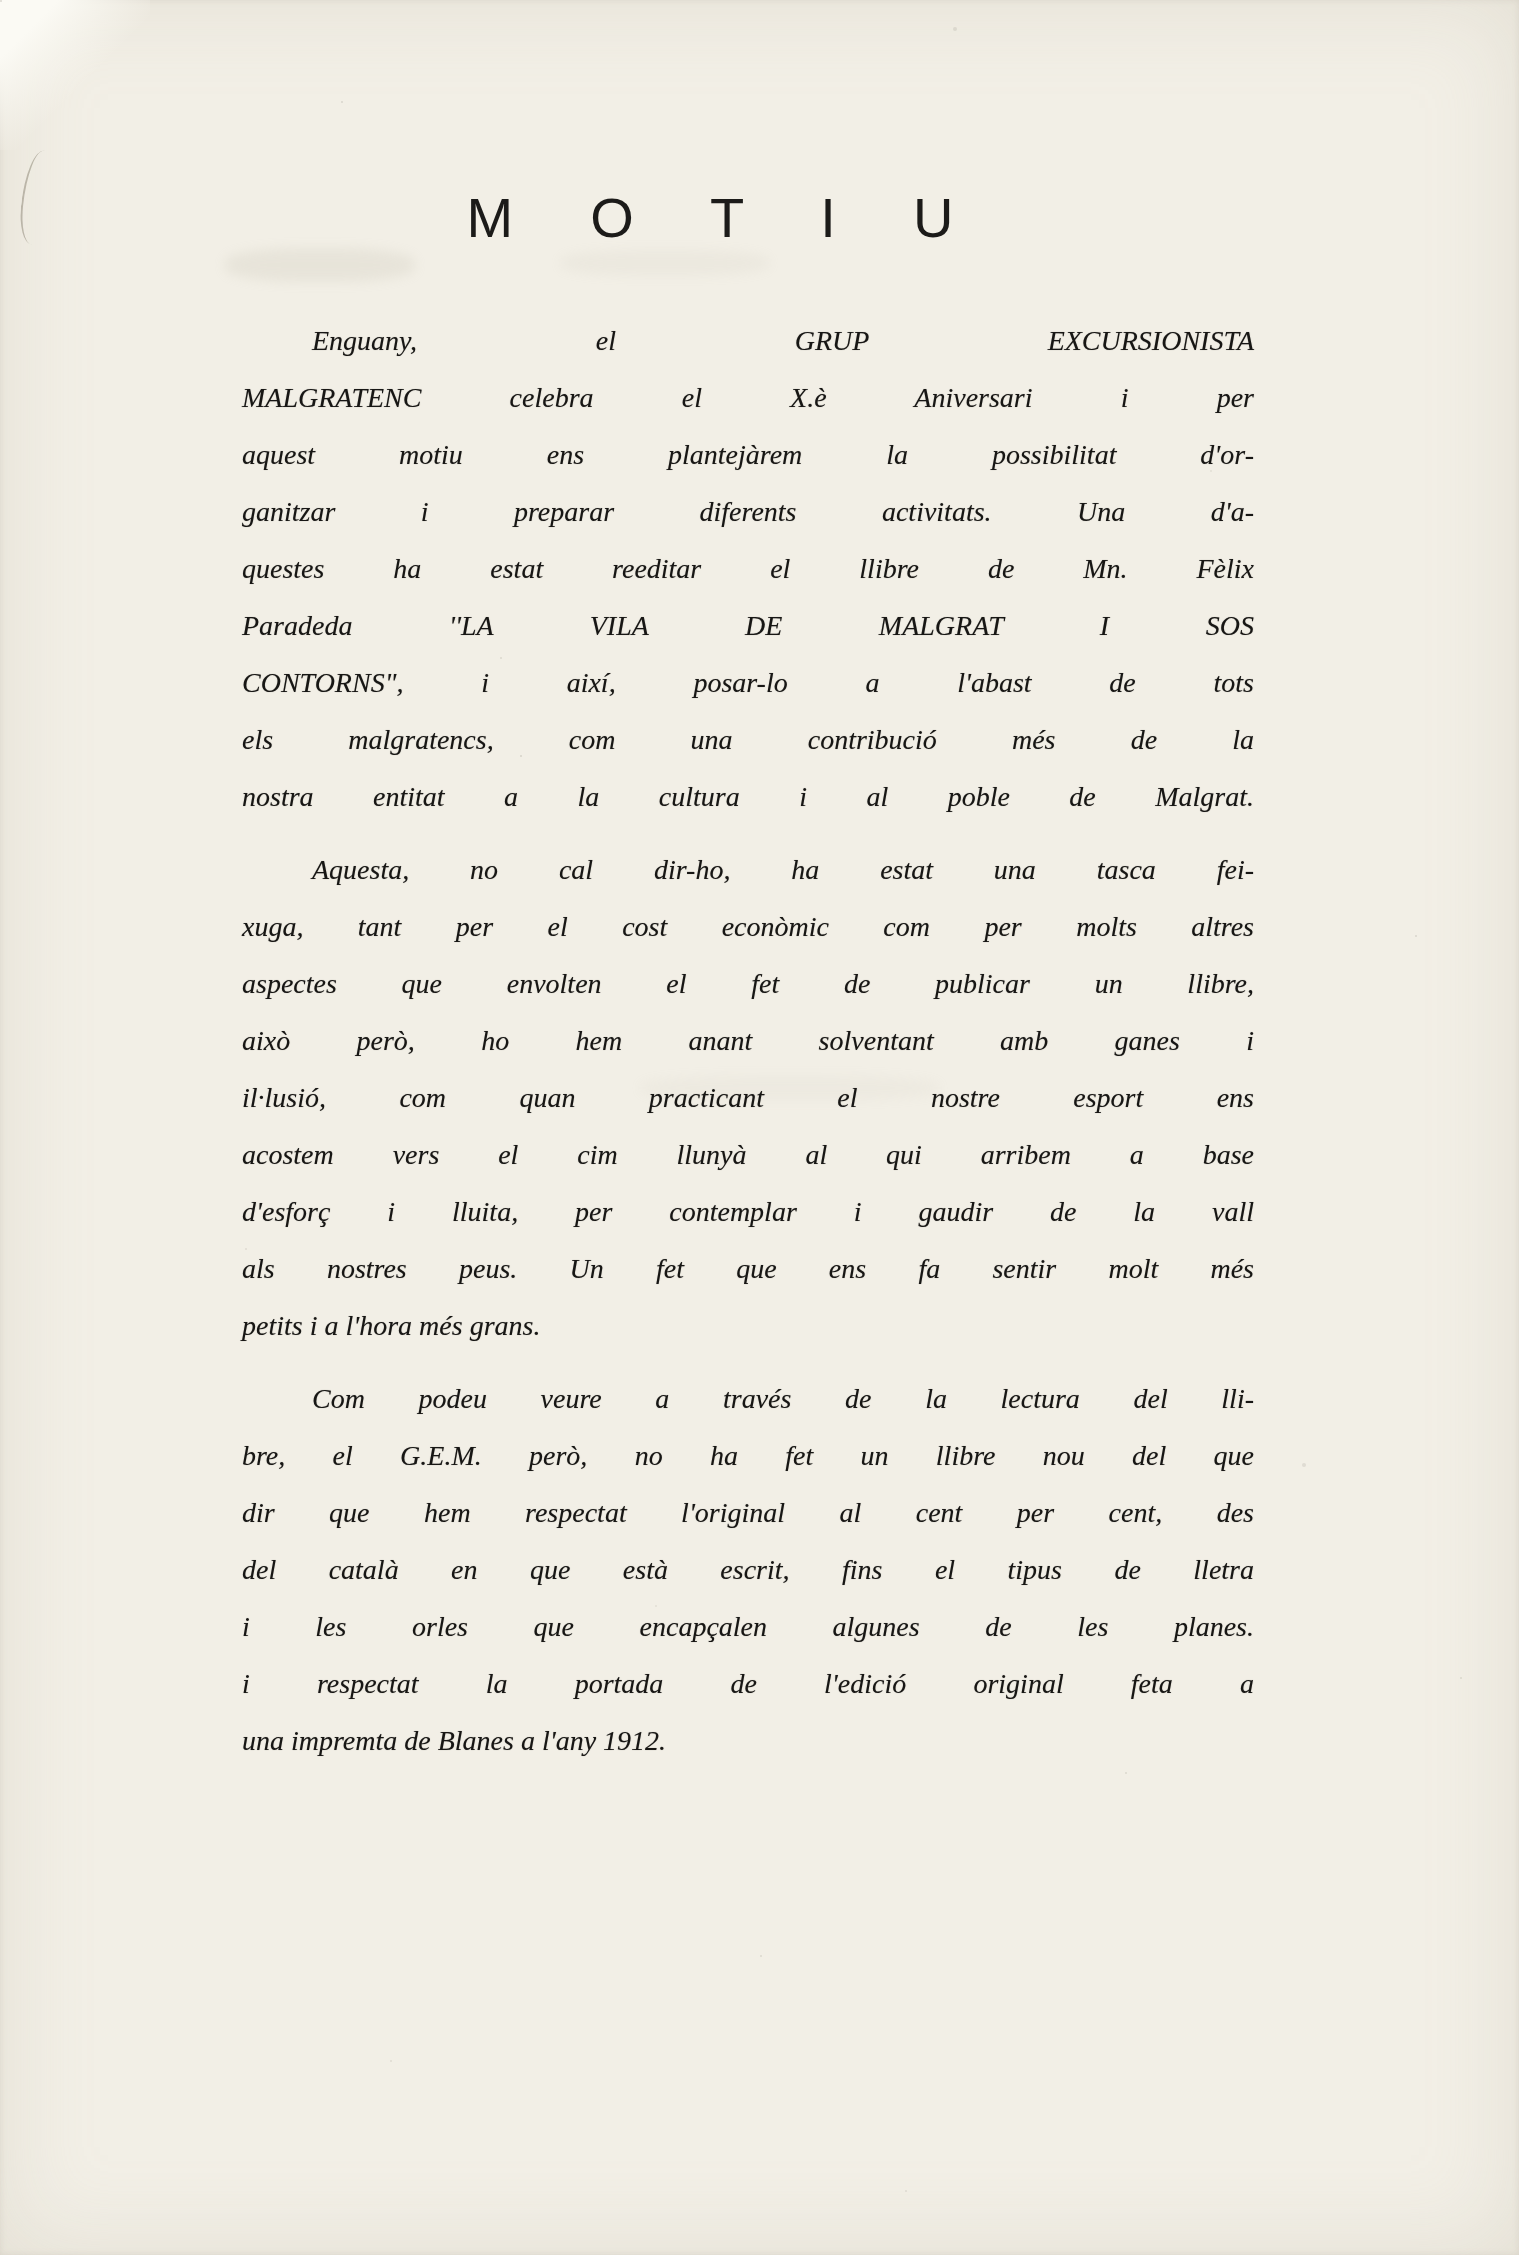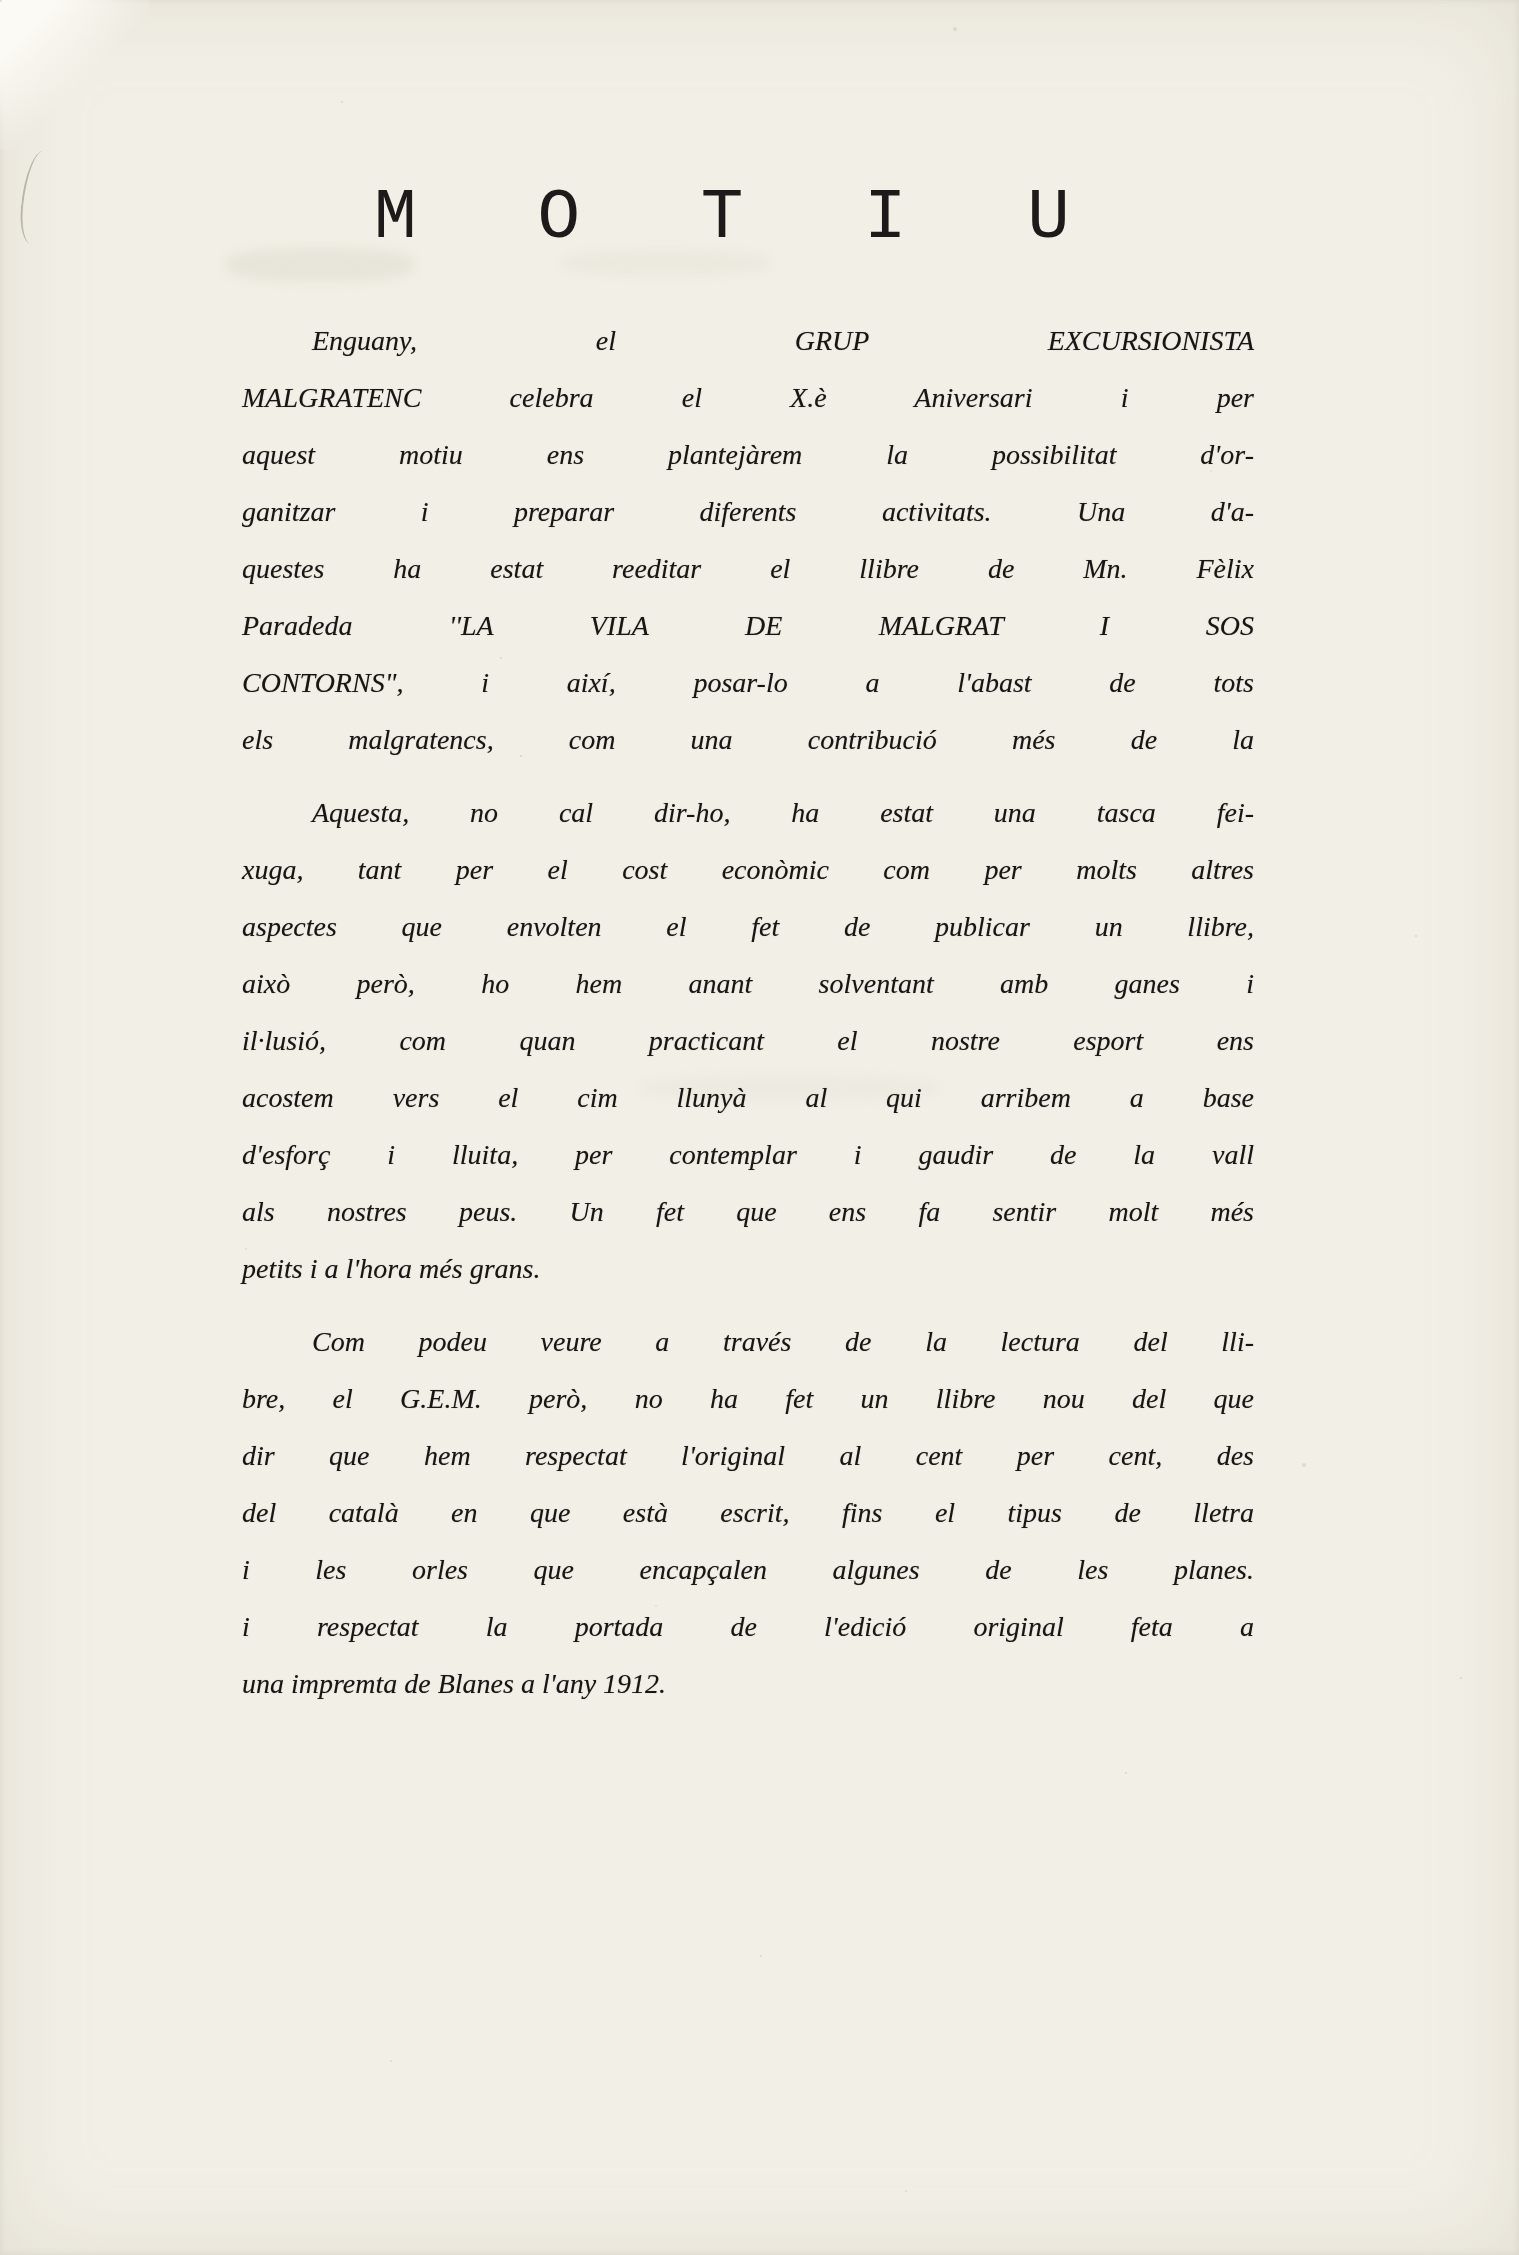--- a/index.html
+++ b/index.html
@@ -46,25 +46,25 @@
       760px 1955px 0 0 rgba(90,85,70,.14),
       390px 2060px 0 0 rgba(90,85,70,.12),
       1125px 1772px 0 0 rgba(90,85,70,.14),
       245px 1248px 0 0 rgba(90,85,70,.12),
       1460px 1677px 0 0 rgba(90,85,70,.14),
       905px 2190px 0 0 rgba(90,85,70,.12),
       655px 1605px 0 0 rgba(90,85,70,.10),
       1210px 470px 0 0 rgba(90,85,70,.10);
   }
   .title{
-    position:absolute;top:178px;left:248px;width:1012px;
+    position:absolute;top:178px;left:236px;width:1012px;
     margin:0;text-align:center;
-    font-family:Liberation Mono, monospace;
+    font-family:Liberation Sans, sans-serif;
     font-weight:300;
-    font-size:71px;line-height:80px;
+    font-size:56px;line-height:80px;
     letter-spacing:.55em;text-indent:.55em;
     transform:translateX(-32px);
     color:#1c1b19;
   }
   .body-block{
     position:absolute;top:312px;left:242px;width:1012px;
     font-style:italic;
     font-size:28px;line-height:57px;
     color:#171614;
     text-shadow:0 0 1px rgba(20,18,14,.35);
@@ -96,20 +96,21 @@
 
     <div class="para">
       <div class="line indent">Enguany, el GRUP EXCURSIONISTA</div>
       <div class="line">MALGRATENC celebra el X.è Aniversari i per</div>
       <div class="line">aquest motiu ens plantejàrem la possibilitat d'or-</div>
       <div class="line">ganitzar i preparar diferents activitats. Una d'a-</div>
       <div class="line">questes ha estat reeditar el llibre de Mn. Fèlix</div>
       <div class="line">Paradeda ''LA VILA DE MALGRAT I SOS</div>
       <div class="line">CONTORNS", i així, posar-lo a l'abast de tots</div>
       <div class="line">els malgratencs, com una contribució més de la</div>
+      <div class="line">nostra entitat a la cultura i al poble de Malgrat.</div>
     </div>
 
     <div class="para">
       <div class="line indent">Aquesta, no cal dir-ho, ha estat una tasca fei-</div>
       <div class="line">xuga, tant per el cost econòmic com per molts altres</div>
       <div class="line">aspectes que envolten el fet de publicar un llibre,</div>
       <div class="line">això però, ho hem anant solventant amb ganes i</div>
       <div class="line">il·lusió, com quan practicant el nostre esport ens</div>
       <div class="line">acostem vers el cim llunyà al qui arribem a base</div>
       <div class="line">d'esforç i lluita, per contemplar i gaudir de la vall</div>

